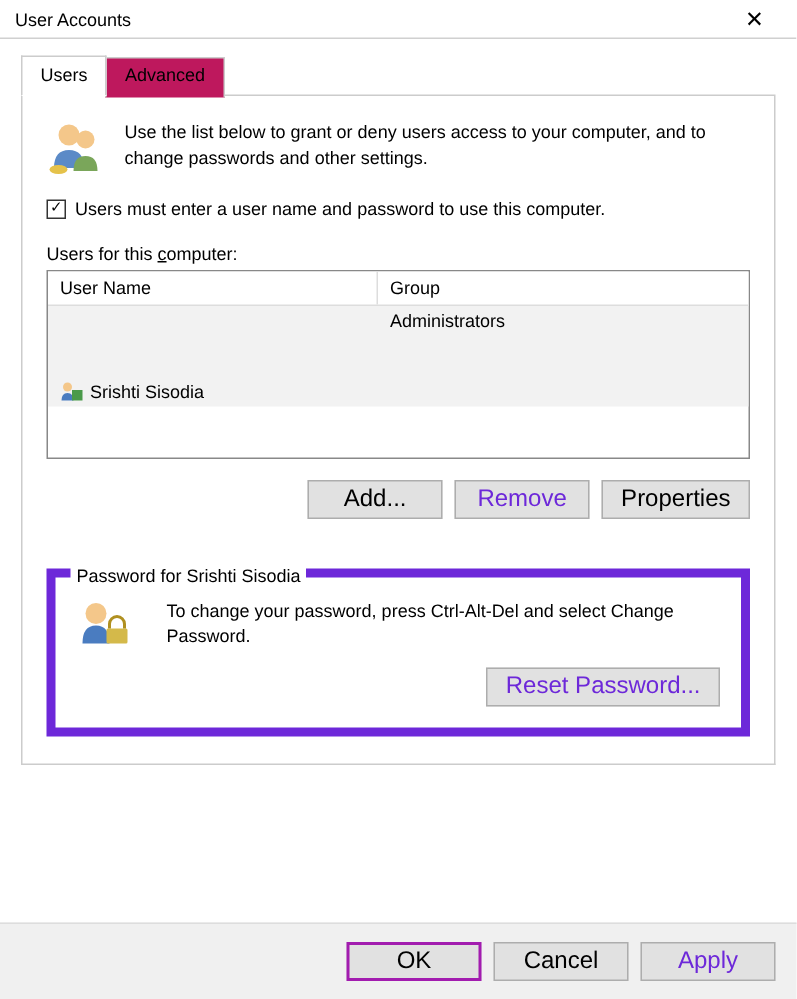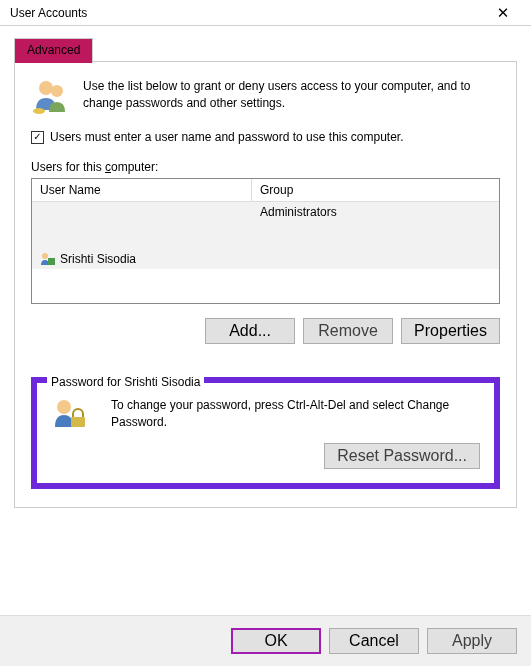--- a/index.html
+++ b/index.html
@@ -103,21 +103,21 @@
   }
   button.btn {
     min-width: 90px;
     height: 26px;
     background: #e1e1e1;
     border: 1px solid #adadad;
     font-family: inherit;
     font-size: 16px;
     padding: 0 12px;
   }
-  button.btn:disabled { color: #404040; }
+  button.btn:disabled { color: #6d28d9; }
   .groupbox {
     border: 6px solid #6d28d9;
     margin-top: 33px;
     padding: 14px 14px 14px 14px;
     position: relative;
   }
   .groupbox .legend {
     position: absolute;
     top: -8px; left: 10px;
     background: #fff;
@@ -143,20 +143,21 @@
 
 <div class="titlebar">
   <div class="title">User Accounts</div>
   <div class="close">
     <span>✕</span>
   </div>
 </div>
 
 <div class="content">
   <div class="tabs">
+    <div class="tab active">Users</div>
     <div class="tab inactive">Advanced</div>
   </div>
 
   <div class="tabpanel">
 
     <div class="intro">
       <svg class="intro-icon" viewBox="0 0 40 40">
         <circle cx="15" cy="12" r="7" fill="#f4c78a"></circle>
         <path d="M5 34 Q5 22 15 22 Q25 22 25 34 Z" fill="#5b8ac7"></path>
         <circle cx="26" cy="15" r="6" fill="#f4c78a"></circle>

